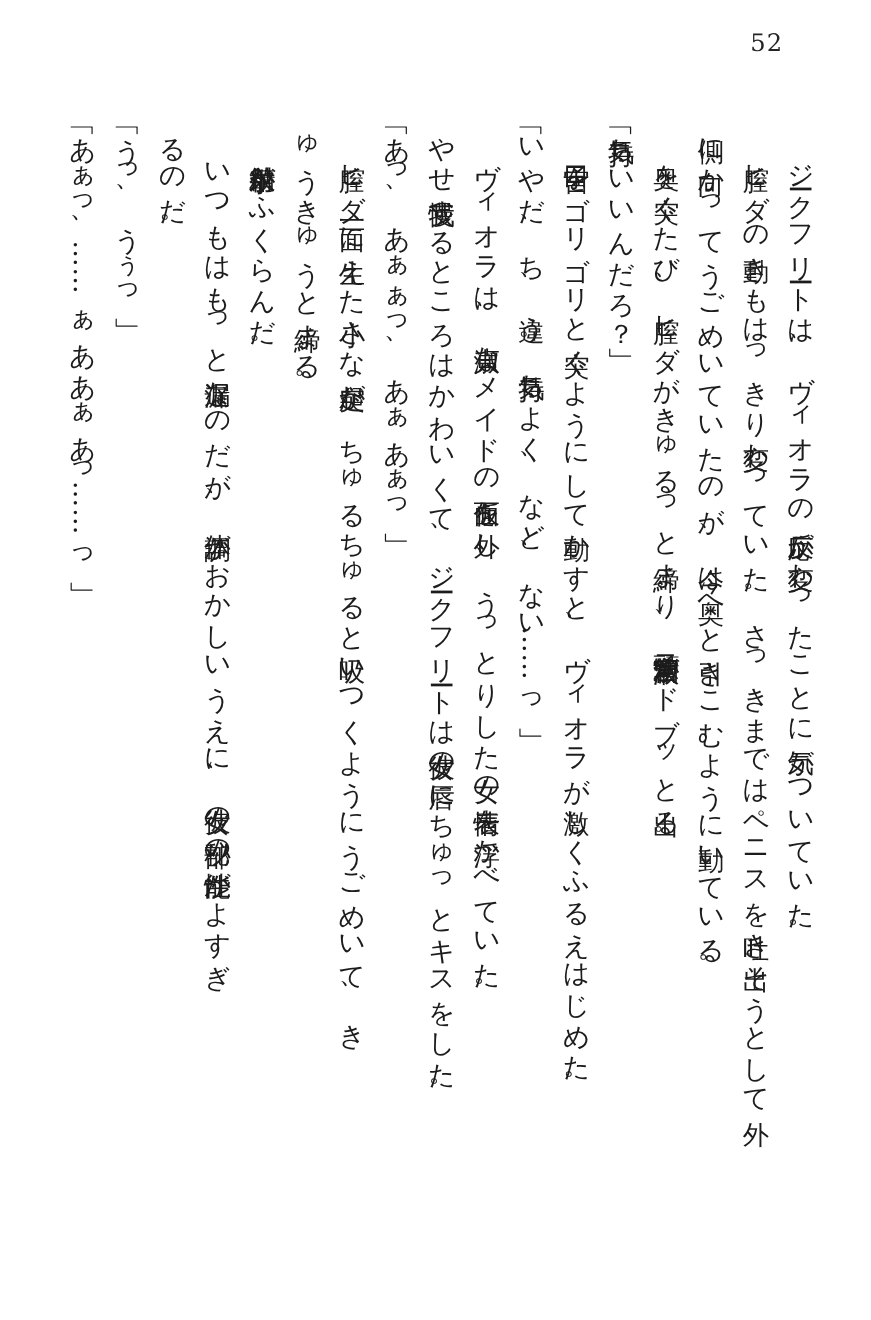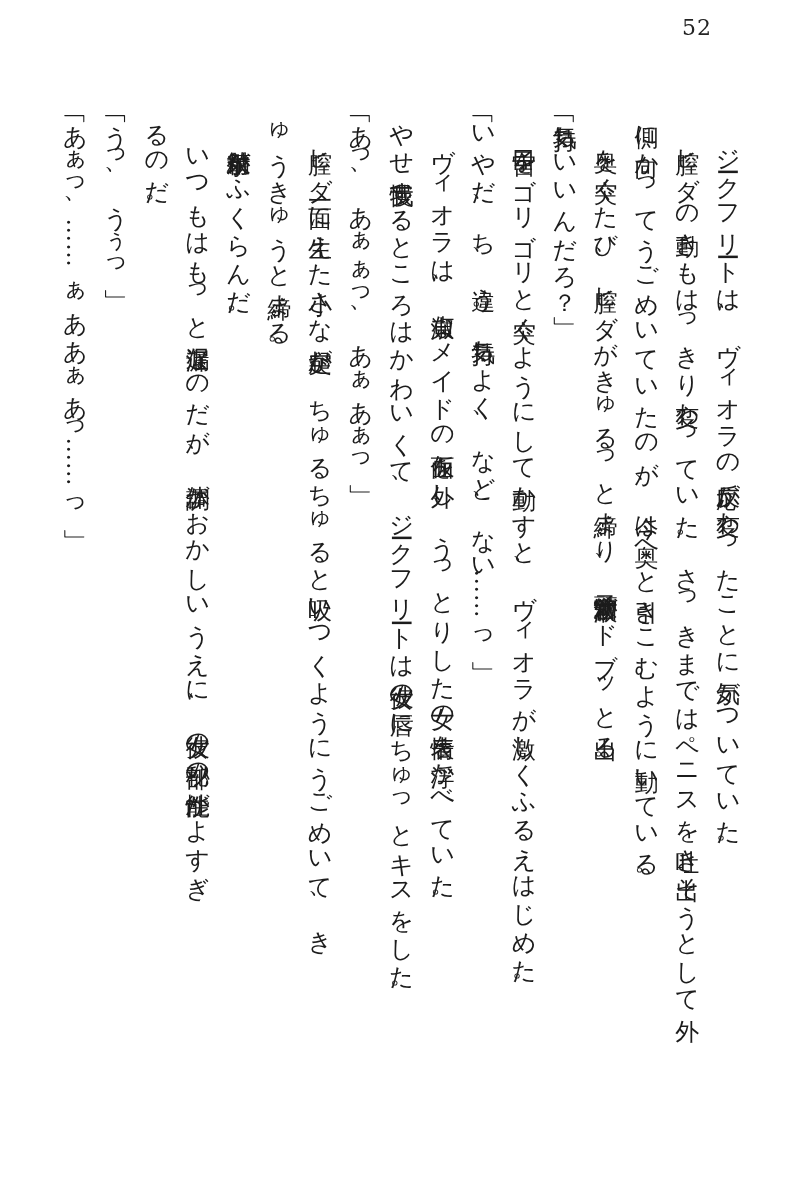--- a/index.html
+++ b/index.html
@@ -14,21 +14,21 @@
     overflow: hidden;
     font-family: "DejaVu Serif", "Liberation Serif", serif;
     color: #1c1c1c;
   }
   .page {
     position: absolute;
     inset: 0;
   }
   .page-number {
     position: absolute;
-    top: 15px;
+    top: 27px;
     left: 682px;
     font-size: 22px;
     letter-spacing: 1px;
     color: #242424;
   }
   .text-block {
     position: absolute;
     top: 108px;
     right: 44px;
     height: 968px;

